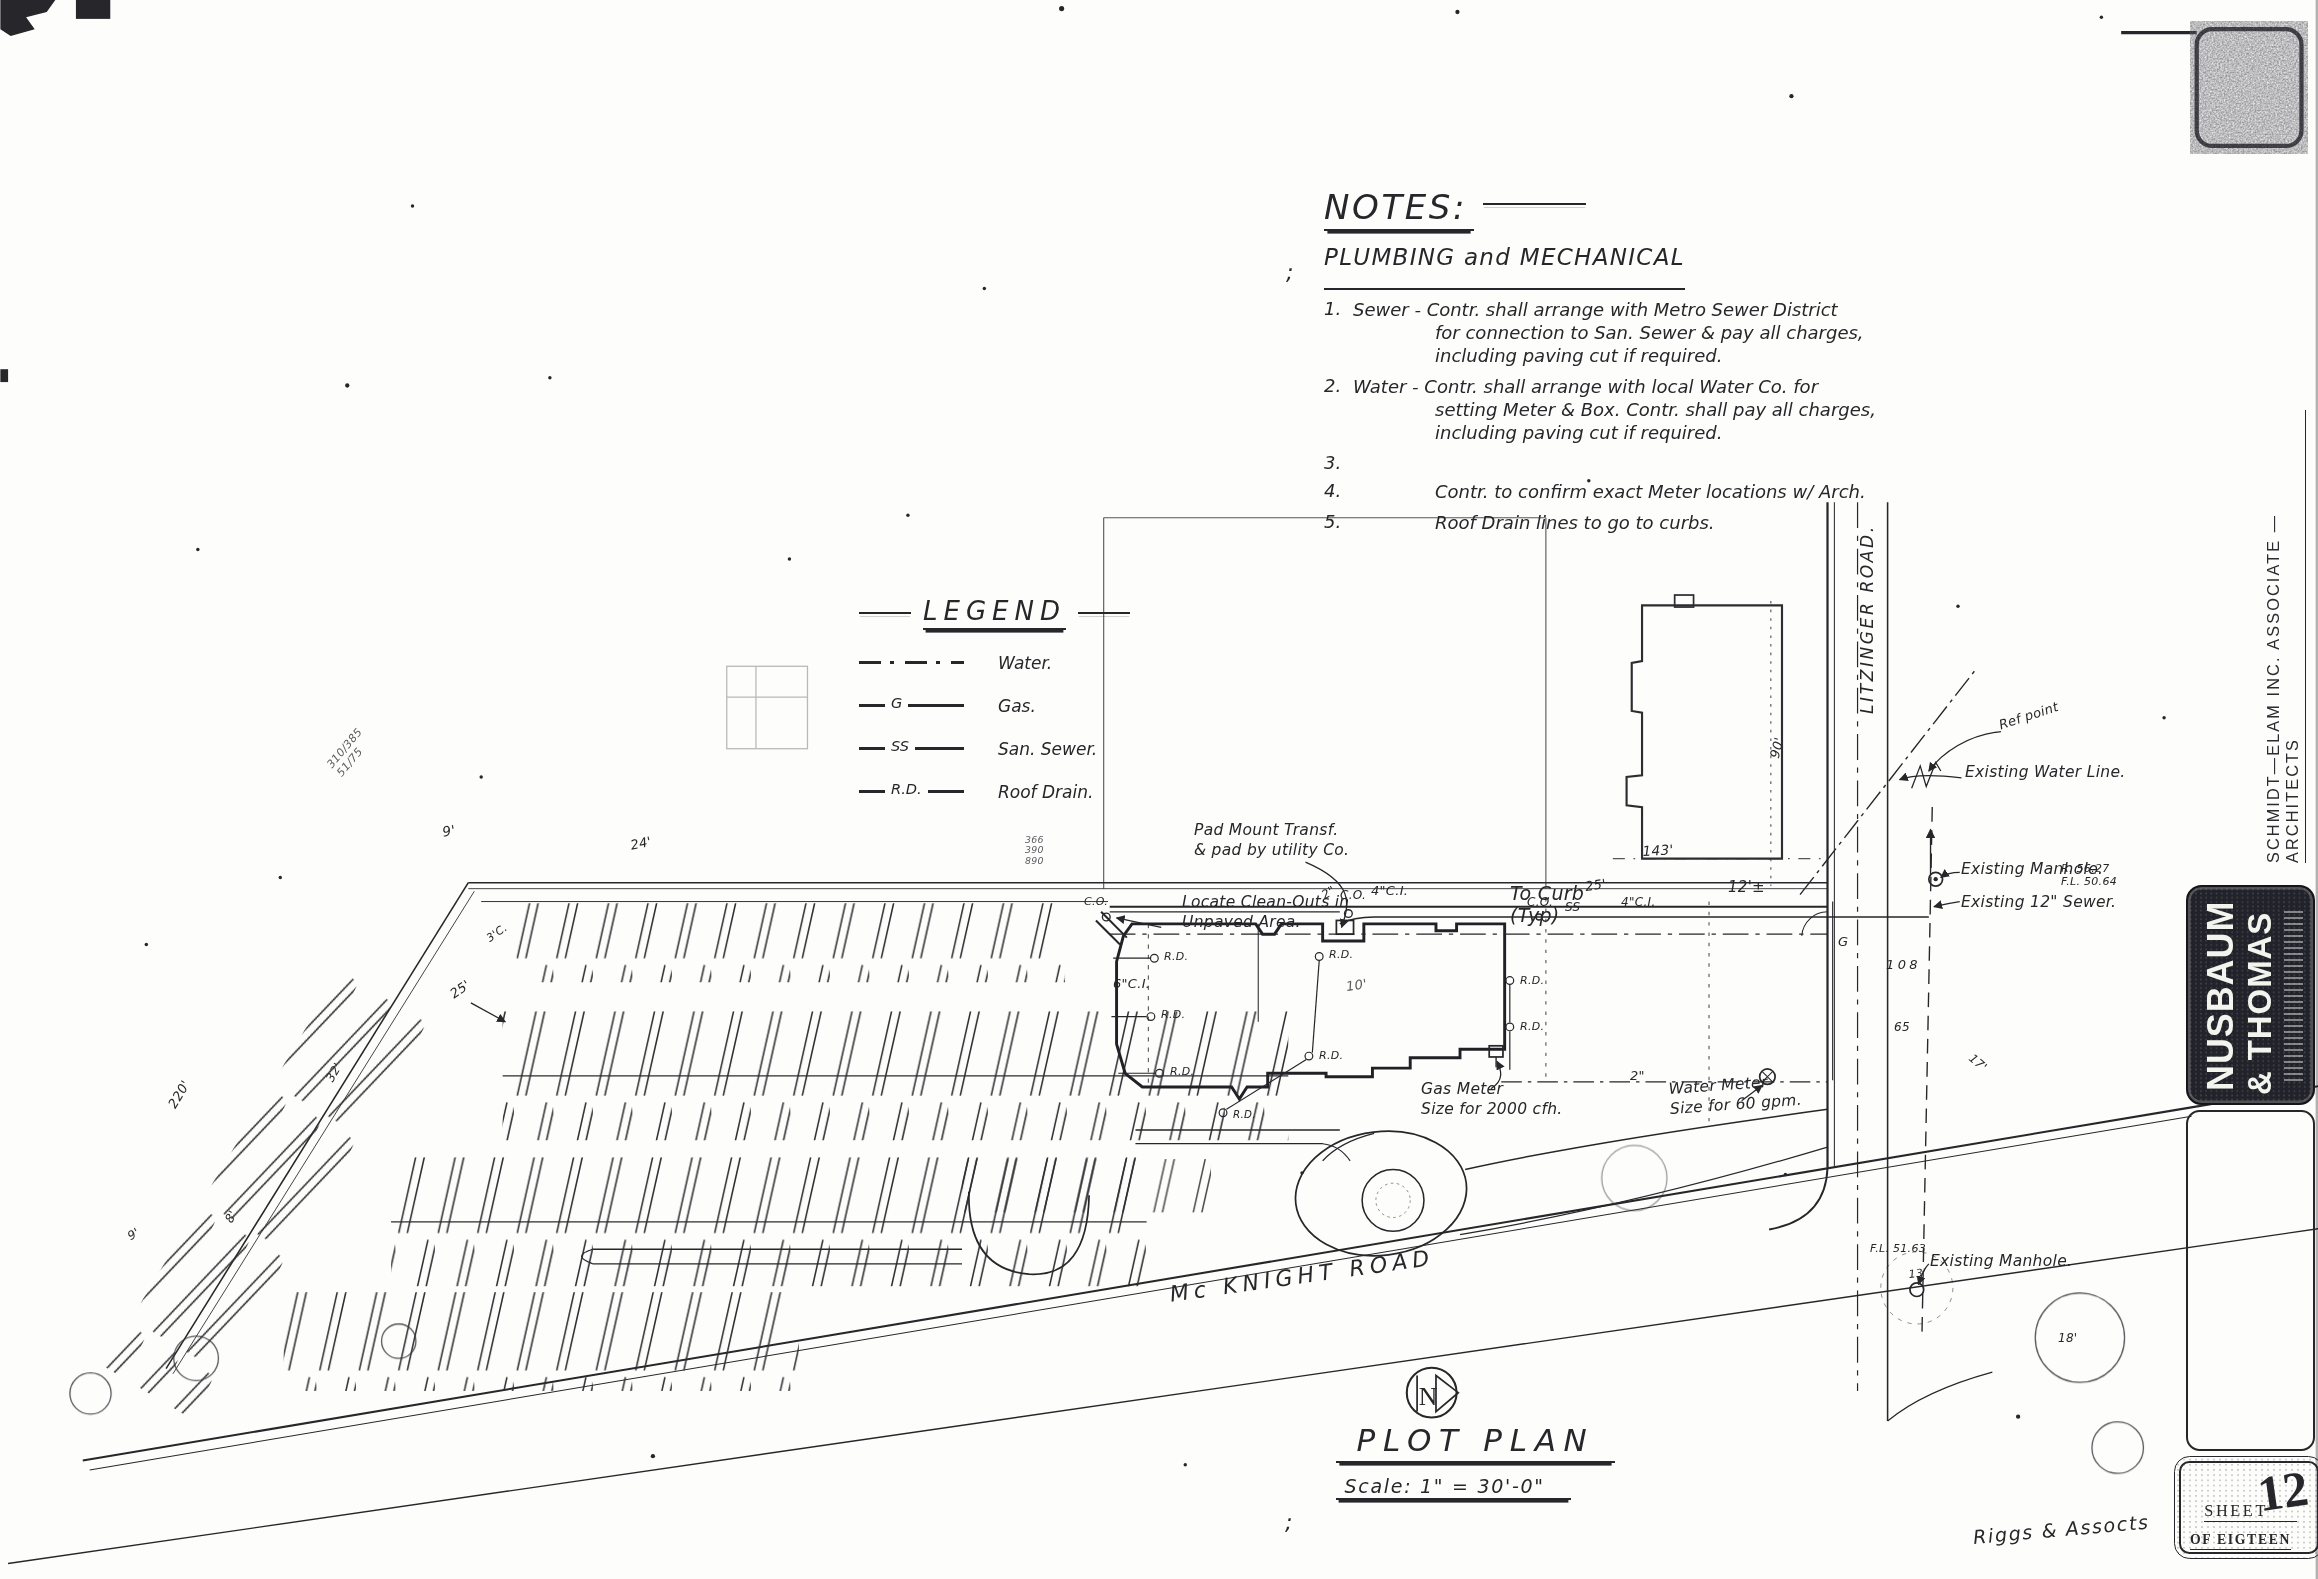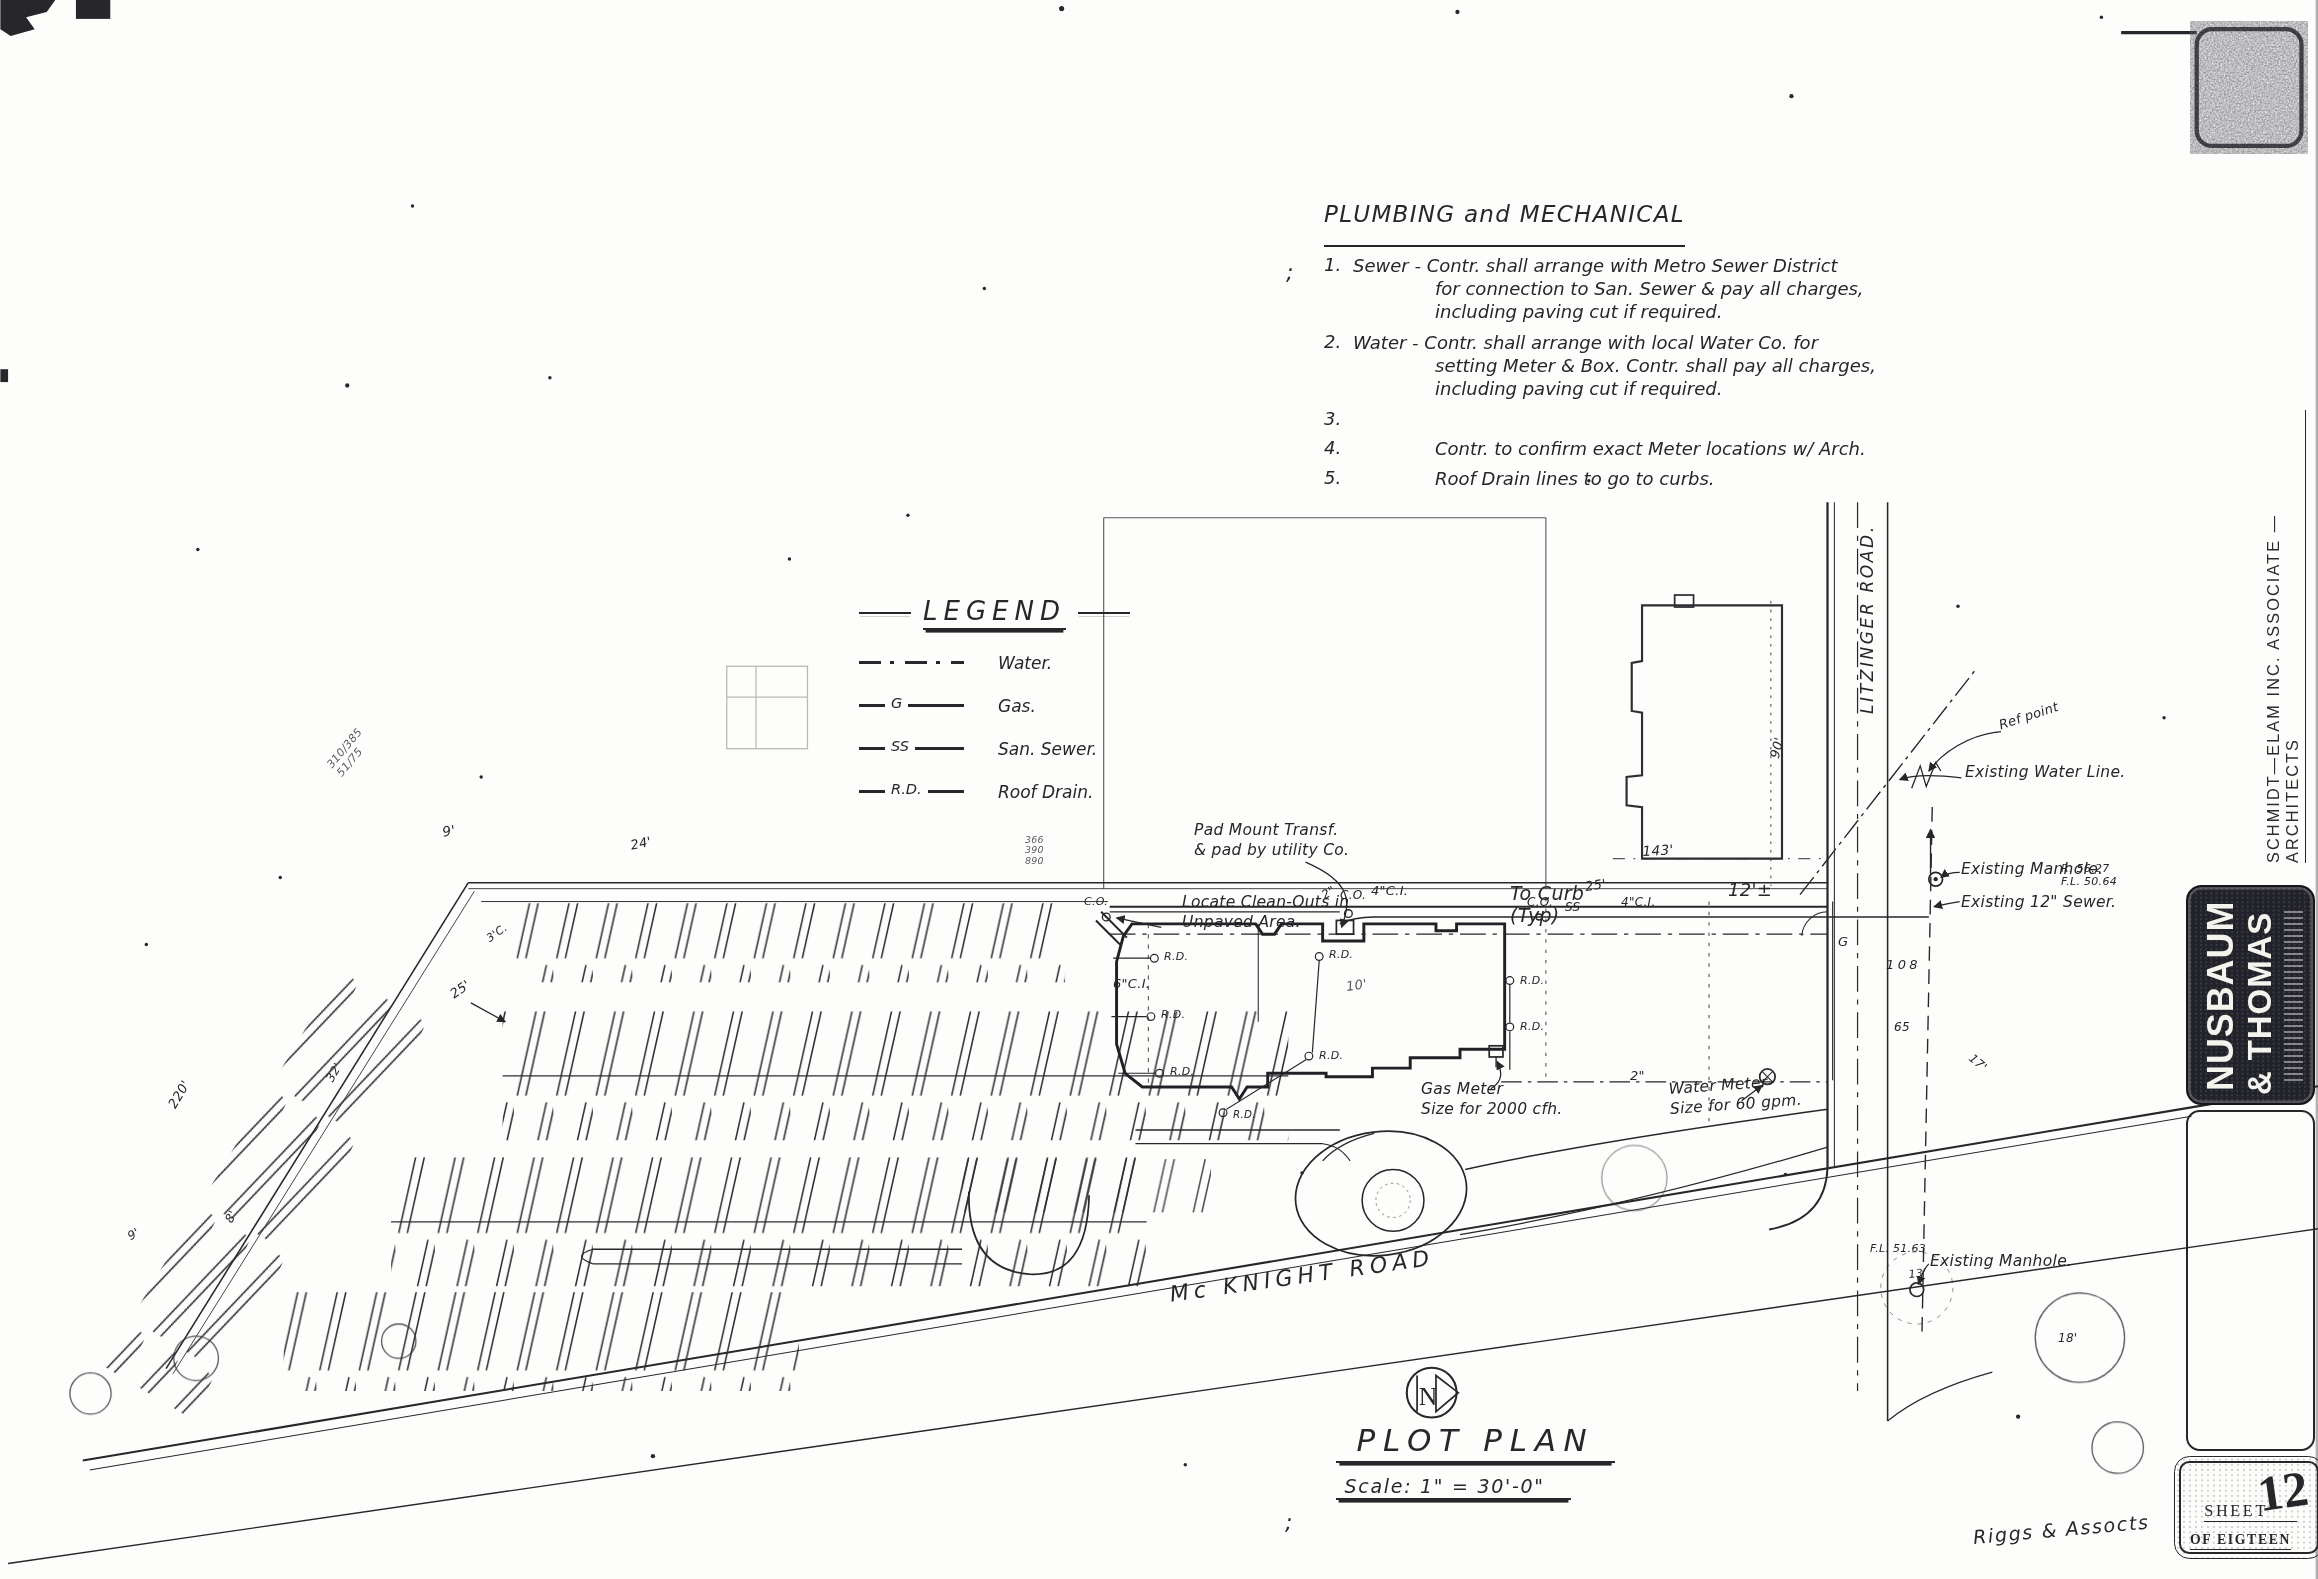--- a/index.html
+++ b/index.html
@@ -269,20 +269,23 @@
   </g>
 
   <g>
     <line x1="2470" y1="38" x2="2558" y2="38" stroke="#26262b" stroke-width="4"></line>
     <rect x="2558" y="34" width="122" height="136" rx="18" fill="#fff" stroke="#26262b" stroke-width="5"></rect>
     <rect x="2562" y="38" width="114" height="128" rx="15" filter="url(#grain)"></rect>
   </g>
 </svg>
 
 <div class="notes">
+  <div>
+    <span class="notes-title">NOTES:</span><span class="notes-title-rule"></span>
+  </div>
   <div class="notes-sub">PLUMBING and MECHANICAL</div>
   <div class="note-row">
     <span class="note-num">1.</span>
     <span class="note-text">Sewer - Contr. shall arrange with Metro Sewer District
 for connection to San. Sewer &amp; pay all charges,
 including paving cut if required.</span>
   </div>
   <div class="note-row">
     <span class="note-num">2.</span>
     <span class="note-text">Water - Contr. shall arrange with local Water Co. for
@@ -372,21 +375,21 @@
 <div class="lbl" style="left:1233px;top:1108px;font-size:10.3px;">R.D.</div>
 <div class="lbl" style="left:1329px;top:948px;font-size:11px;">R.D.</div>
 <div class="lbl" style="left:1319px;top:1049px;font-size:11px;">R.D.</div>
 <div class="lbl" style="left:1520px;top:974px;font-size:11px;">R.D.</div>
 <div class="lbl" style="left:1520px;top:1020px;font-size:11px;">R.D.</div>
 <div class="lbl" style="left:1642px;top:843px;font-size:13.7px;transform:rotate(-3deg);">143'</div>
 <div class="lbl" style="left:1767px;top:756px;font-size:13px;transform:rotate(-75deg);">90'</div>
 <div class="lbl" style="left:1886px;top:957px;font-size:13px;letter-spacing:3.4px;">108</div>
 <div class="lbl" style="left:1894px;top:1020px;font-size:12px;">65</div>
 <div class="lbl" style="left:1584px;top:879px;font-size:13px;transform:rotate(-8deg);">25'</div>
-<div class="lbl" style="left:1728px;top:878px;font-size:18px;">12'±</div>
+<div class="lbl" style="left:1728px;top:878px;font-size:15px;">12'±</div>
 <div class="lbl" style="left:1630px;top:1068px;font-size:13px;">2"</div>
 <div class="lbl" style="left:1975px;top:1051px;font-size:12px;transform:rotate(40deg);">17'</div>
 <div class="lbl faint" style="left:1345px;top:979px;font-size:13px;transform:rotate(-8deg);">10'</div>
 <div class="lbl" style="left:629px;top:838px;font-size:13px;transform:rotate(-12deg);">24'</div>
 <div class="lbl" style="left:441px;top:824px;font-size:13.7px;transform:rotate(-10deg);">9'</div>
 <div class="lbl" style="left:447px;top:989px;font-size:13px;transform:rotate(-35deg);">25'</div>
 <div class="lbl" style="left:484px;top:934px;font-size:11px;transform:rotate(-35deg);">3'C.</div>
 <div class="lbl" style="left:165px;top:1103px;font-size:13px;transform:rotate(-59deg);">220'</div>
 <div class="lbl" style="left:323px;top:1077px;font-size:12px;transform:rotate(-59deg);">32'</div>
 <div class="lbl" style="left:222px;top:1218px;font-size:12px;transform:rotate(-59deg);">8'</div>

